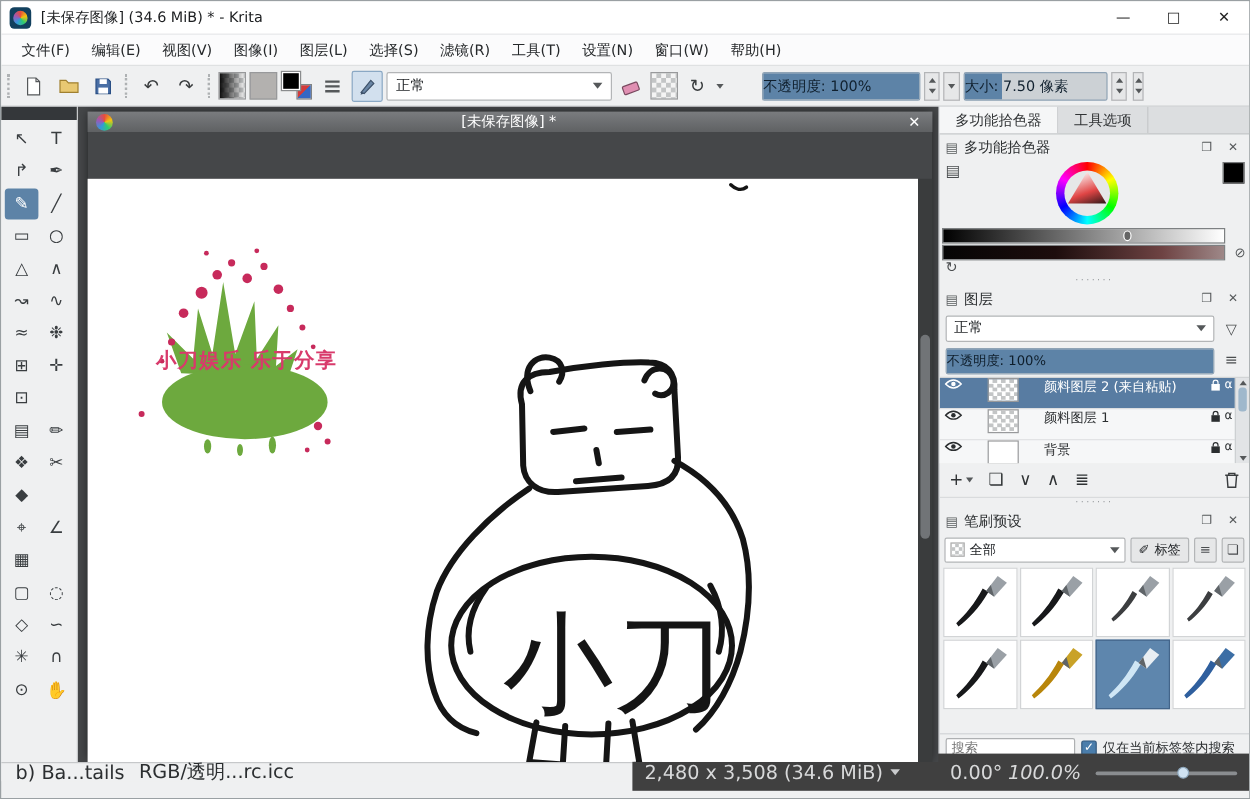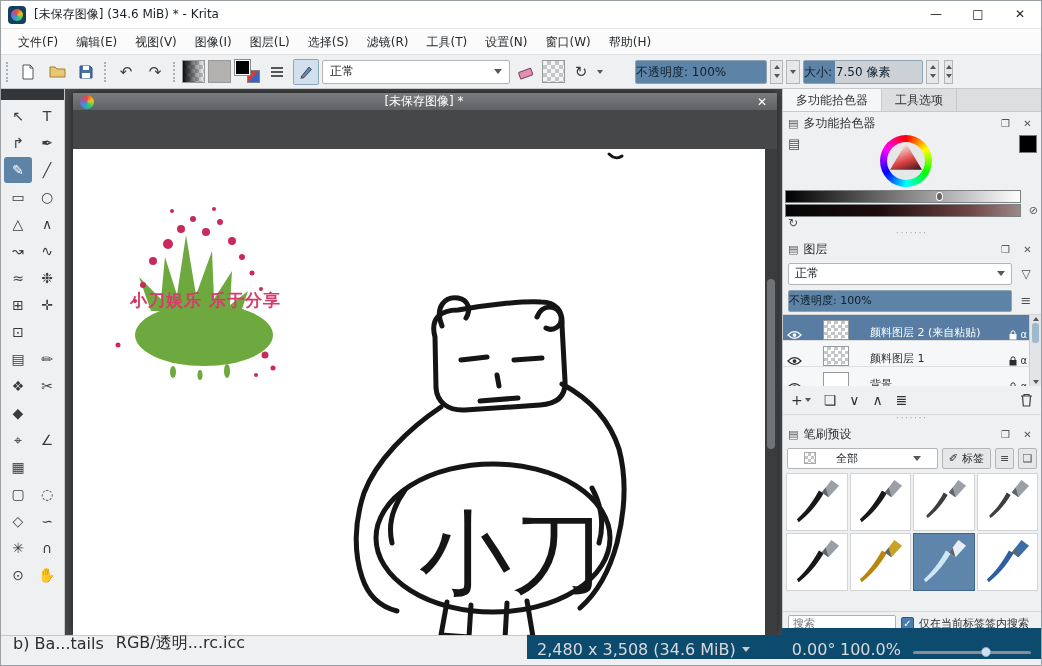--- a/index.html
+++ b/index.html
@@ -95,35 +95,35 @@
   .refresh{position:absolute;left:5px;top:82px;font-size:12px;color:#4a4d4f;}
   
   .blend-row{height:27px;display:flex;align-items:center;gap:4px;padding:0 5px;}
   .blend-dd{flex:1;height:22px;background:#fff;border:1px solid #b3b5b7;border-radius:2px;display:flex;align-items:center;padding:0 6px;gap:4px;}
   .funnel{width:20px;text-align:center;font-size:12px;color:#4a4d4f;}
   .op-row{height:27px;display:flex;align-items:center;gap:4px;padding:0 5px;}
   .op-row .slider-box{flex:1;height:22px;}
   .op-row .slider-label{line-height:20px;font-size:11px;color:#0e1d2a;}
   .lmenu{width:20px;text-align:center;font-size:13px;color:#4a4d4f;}
   .layer-list{height:72px;overflow:hidden;position:relative;background:#e9eaeb;border-top:1px solid #d2d4d6;}
-  .lrow{height:26px;display:flex;align-items:flex-end;gap:21px;padding:0 14px 0 4px;background:#f6f7f8;border-bottom:1px solid #dcdee0;color:#2b2e30;}
+  .lrow{height:26px;display:flex;align-items:flex-start;gap:21px;padding:0 14px 0 4px;background:#f6f7f8;border-bottom:1px solid #dcdee0;color:#2b2e30;}
   .lrow.sel{background:#587ca2;color:#fff;}
   .leye{display:flex;align-items:center;}
   .lthumb{width:26px;height:20px;border:1px solid #98999b;flex:0 0 26px;}
   .lthumb[data-thumb="checker"]{background-image:conic-gradient(#c3c5c6 0 25%,#ffffff 0 50%,#c3c5c6 0 75%,#ffffff 0);background-size:7px 7px;}
   .lthumb[data-thumb="white"]{background:#fff;}
   .lname{flex:1;font-size:11px;white-space:nowrap;overflow:hidden;}
   .licons{display:flex;gap:3px;align-items:center;font-size:10px;}
   .lscroll{position:absolute;right:0;top:0;bottom:0;width:12px;background:#e2e4e6;border-left:1px solid #cdd0d2;display:flex;flex-direction:column;align-items:center;padding:2px 0;}
   .lsthumb{width:7px;height:20px;background:#9fb8cc;border-radius:3px;margin:2px 0;}
   .lbtns{height:29px;display:flex;align-items:center;padding:0 8px;gap:13px;font-size:14px;color:#2f3234;border-bottom:1px solid #d9dbdd;}
   .lbtn{display:flex;align-items:center;gap:2px;}
   
   .bctl{height:26px;display:flex;align-items:center;gap:4px;padding:0 4px;}
-  .bfilter{flex:1;height:21px;background:#fff;border:1px solid #b3b5b7;border-radius:2px;display:flex;align-items:center;padding:0 16px;gap:20px;font-size:11px;}
+  .bfilter{flex:1;height:21px;background:#fff;border:1px solid #b3b5b7;border-radius:2px;display:flex;align-items:center;padding:0 4px;gap:4px;font-size:11px;}
   .mini-checker{width:12px;height:12px;background-image:conic-gradient(#c3c5c6 0 25%,#fff 0 50%,#c3c5c6 0 75%,#fff 0);background-size:6px 6px;border:1px solid #aaa;}
   .btag{height:21px;border:1px solid #b3b5b7;border-radius:2px;background:#e6e7e8;display:flex;align-items:center;padding:0 6px;gap:4px;font-size:11px;}
   .bico{width:19px;height:21px;border:1px solid #b3b5b7;border-radius:2px;background:#e6e7e8;display:flex;align-items:center;justify-content:center;font-size:11px;color:#4a4d4f;}
   .bgrid{height:140px;overflow:hidden;display:grid;grid-template-columns:repeat(4,1fr);gap:2px;padding:2px 3px;align-content:start;}
   .bcell{height:58px;background:#fff;border:1px solid #d2d4d6;display:flex;align-items:center;justify-content:center;}
   .bcell.sel{background:#5e86ad;border-color:#43658a;}
   .bcell .stk{fill:#17181a;}
   .bcell .pb{fill:#9aa0a6;}
   .bcell .pn{fill:#5f6468;}
   .bcell[data-cls="thin"] .stk{fill:#3c3e40;transform:scale(.8) translate(4px,6px);}
@@ -133,24 +133,24 @@
   .bcell[data-cls="blue"] .pb{fill:#e8eef3;}
   .bcell[data-cls="pencil"] .stk{fill:#2f5f9e;}
   .bcell[data-cls="pencil"] .pb{fill:#3c6ea5;}
   .bsearch{height:24px;display:flex;align-items:center;gap:5px;padding:0 5px;border-top:1px solid #d2d4d6;}
   .bsearch input{width:108px;height:17px;border:1px solid #aeb0b2;border-radius:2px;font:11px "DejaVu Sans",sans-serif;padding:0 4px;background:#fff;color:#333;}
   .chk{width:13px;height:13px;background:#4a7dab;border:1px solid #33597e;border-radius:2px;color:#fff;font-size:10px;line-height:11px;text-align:center;}
   .chklabel{font-size:11px;color:#2b2e30;white-space:nowrap;}
   
   .statusbar{height:16px;display:flex;align-items:center;background:#eff0f1;border-top:1px solid #c6c8ca;font-size:16px;}
   .sb-text{margin-left:12px;color:#2b2e30;white-space:nowrap;}
-  .sb-dark{height:31px;width:514px;background:#0c4a6e;color:#d8d9da;display:flex;align-items:flex-end;padding:0 10px;margin-left:auto;}
+  .sb-dark{height:31px;width:514px;background:#404040;color:#d8d9da;display:flex;align-items:center;padding:0 10px;margin-left:auto;}
   .sb-dims{display:flex;align-items:center;gap:6px;}
   .sb-angle{margin-left:42px;}
-  .sb-zoom{margin-right:12px;}
+  .sb-zoom{margin-right:12px;font-style:italic;}
   .sb-slider{position:relative;width:118px;height:14px;}
   .sb-track{position:absolute;left:0;right:0;top:6px;height:3px;background:#8a8d90;border-radius:2px;}
   .sb-thumb{position:absolute;left:58%;top:2px;width:10px;height:10px;border-radius:50%;background:#cfe2f2;border:1px solid #8fa8bd;}
 </style>
 </head>
 <body>
 
 <div id="app">
 
   <div class="titlebar">

